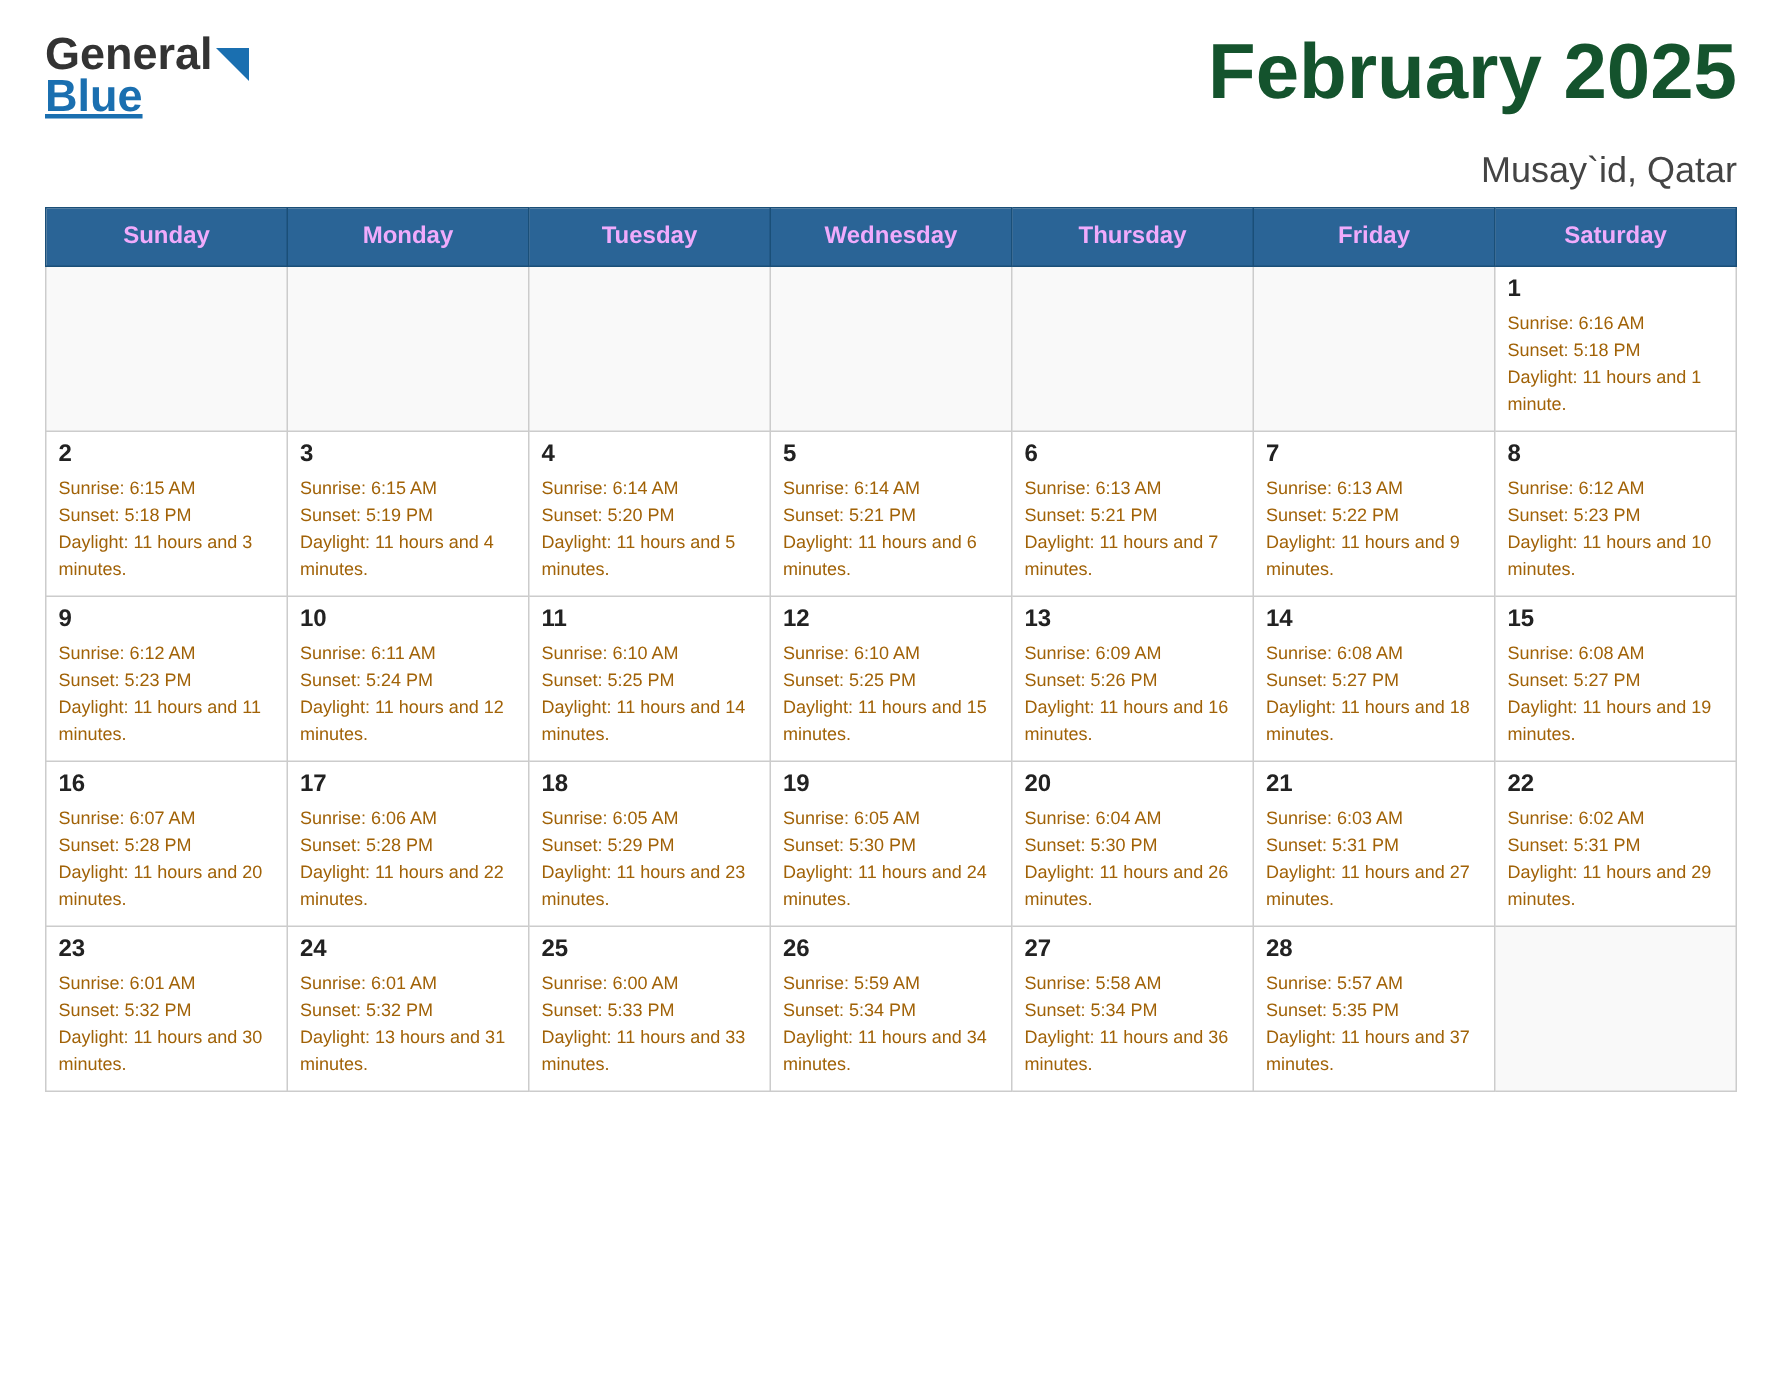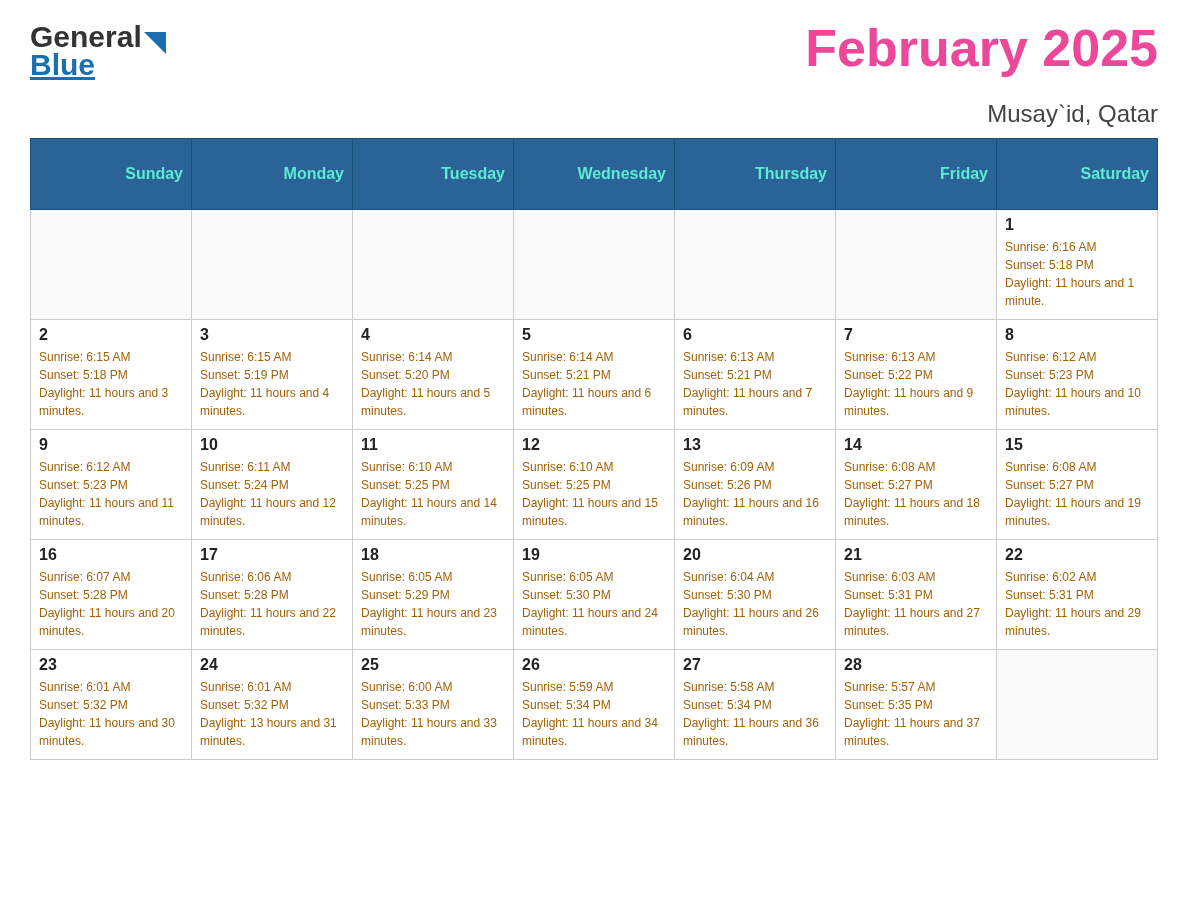--- a/index.html
+++ b/index.html
@@ -20,41 +20,41 @@
       display: flex;
       flex-direction: column;
       align-items: flex-start;
     }
     .title-block {
       text-align: right;
     }
     .title-block h1 {
       font-size: 52px;
       font-weight: bold;
-      color: #ec4899;
+      color: #14532d;
       line-height: 1.1;
     }
     .title-block h2 {
       font-size: 24px;
       font-weight: normal;
       color: #444;
       margin-top: 23px;
     }
     .calendar {
       width: 100%;
       border-collapse: collapse;
       margin-top: 10px;
     }
     .calendar thead tr th {
       background-color: #2a6496;
-      color: #5eead4;
-      padding: 26px 8px;
+      color: #f0abfc;
+      padding: 10px 8px;
       font-size: 16px;
       font-weight: bold;
-      text-align: right;
+      text-align: center;
       border: 1px solid #1a4f78;
     }
     .calendar tbody tr td {
       vertical-align: top;
       padding: 6px 8px;
       font-size: 12.5px;
       color: #333;
       border: 1px solid #ccc;
       width: 14.28%;
       height: 110px;

